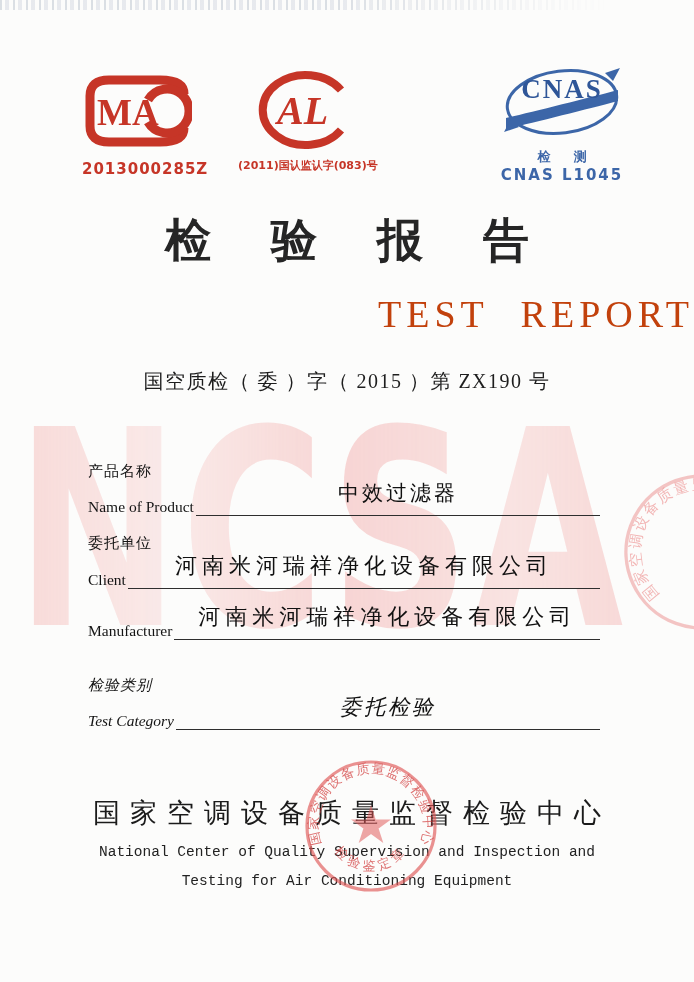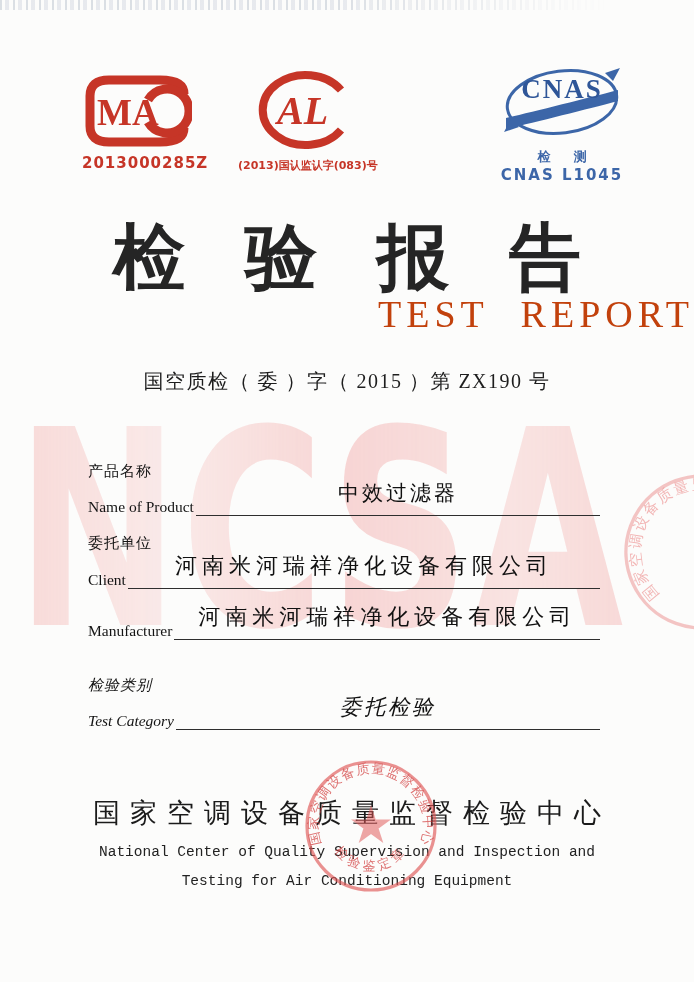--- a/index.html
+++ b/index.html
@@ -17,28 +17,28 @@
     color:rgba(243,169,167,0.55);letter-spacing:2px;transform:scaleY(1.40);transform-origin:0 0;
     -webkit-mask-image:linear-gradient(90deg,rgba(0,0,0,.75),rgba(0,0,0,.40) 22%,rgba(0,0,0,.85) 48%,rgba(0,0,0,.55) 72%,rgba(0,0,0,.9));
             mask-image:linear-gradient(90deg,rgba(0,0,0,.75),rgba(0,0,0,.40) 22%,rgba(0,0,0,.85) 48%,rgba(0,0,0,.55) 72%,rgba(0,0,0,.9));}
   .content{position:absolute;inset:0;z-index:2;}
   
   .logo{position:absolute;text-align:center;}
   .logo-cma{left:82px;top:72px;width:110px;}
   .logo-cal{left:238px;top:70px;width:130px;}
   .logo-ilac{left:398px;top:66px;width:100px;}
   .logo-cnas{left:500px;top:64px;width:124px;}
-  .cap-red{font-family:"DejaVu Sans",sans-serif;font-weight:bold;
+  .cap-red{margin-top:6px;font-family:"DejaVu Sans",sans-serif;font-weight:bold;
            color:#c63527;font-size:15px;letter-spacing:1px;white-space:nowrap;}
   .cap-red.small{font-size:11px;margin-top:4px;letter-spacing:0;}
   .cnas-cn{margin-top:0;color:#3c66a8;font-size:13px;letter-spacing:10px;text-indent:10px;font-weight:bold;}
   .cnas-code{color:#3c66a8;font-family:"DejaVu Sans",sans-serif;font-weight:bold;font-size:15px;letter-spacing:2px;}
   
   .title-cn{position:absolute;top:210px;left:0;width:100%;text-align:center;
-    font-family:"DejaVu Sans",sans-serif;font-weight:bold;font-size:72px;color:#252525;
+    font-family:"DejaVu Sans",sans-serif;font-weight:bold;font-size:46px;color:#252525;
     letter-spacing:60px;text-indent:60px;white-space:nowrap;}
   .title-en{position:absolute;top:292px;left:0;width:100%;text-align:right;
     font-family:"Liberation Serif",serif;font-size:38px;color:#c2410c;
     letter-spacing:5px;word-spacing:18px;}
   .report-no{position:absolute;top:368px;left:0;width:100%;text-align:center;
     font-size:20px;color:#1e1e1e;letter-spacing:1.5px;}
   
   .fields{position:absolute;left:88px;top:462px;width:512px;}
   .field{position:absolute;left:0;width:100%;}
   .f0{top:0;} .f1{top:72px;} .f2{top:142px;} .f3{top:214px;font-style:italic;}
@@ -81,21 +81,21 @@
         <text x="15" y="53" font-size="37" font-weight="bold" fill="#c63527" font-family="DejaVu Sans, sans-serif">MA</text>
       </svg>
       <div class="cap-red">2013000285Z</div>
     </div>
 
     <div class="logo logo-cal">
       <svg width="108" height="80" viewBox="0 0 108 80">
         <path d="M92 20 A43 35 0 1 0 92 60" fill="none" stroke="#c63527" stroke-width="8"></path>
         <text x="28" y="54" font-size="40" font-weight="bold" font-style="italic" fill="#c63527" font-family="DejaVu Sans, sans-serif">AL</text>
       </svg>
-      <div class="cap-red small">(2013)国认监认字(083)号</div>
+      <div class="cap-red small">(2011)国认监认字(083)号</div>
     </div>
 
 
     <div class="logo logo-cnas">
       <svg width="120" height="80" viewBox="0 0 120 80">
         <ellipse cx="60" cy="38" rx="55" ry="31" transform="rotate(-7 60 38)" fill="none" stroke="#3c66a8" stroke-width="3"></ellipse>
         <path d="M4 54 C30 48 86 34 116 26 L116 37 C86 45 30 59 4 65 Z" fill="#3c66a8"></path>
         <path d="M103 9 L118 4 L111 17 Z" fill="#3c66a8"></path>
         <path d="M17 63 L2 68 L9 55 Z" fill="#3c66a8"></path>
         <text x="60" y="34" text-anchor="middle" font-size="27" font-weight="bold" fill="#2f5698" letter-spacing="2">CNAS</text>

